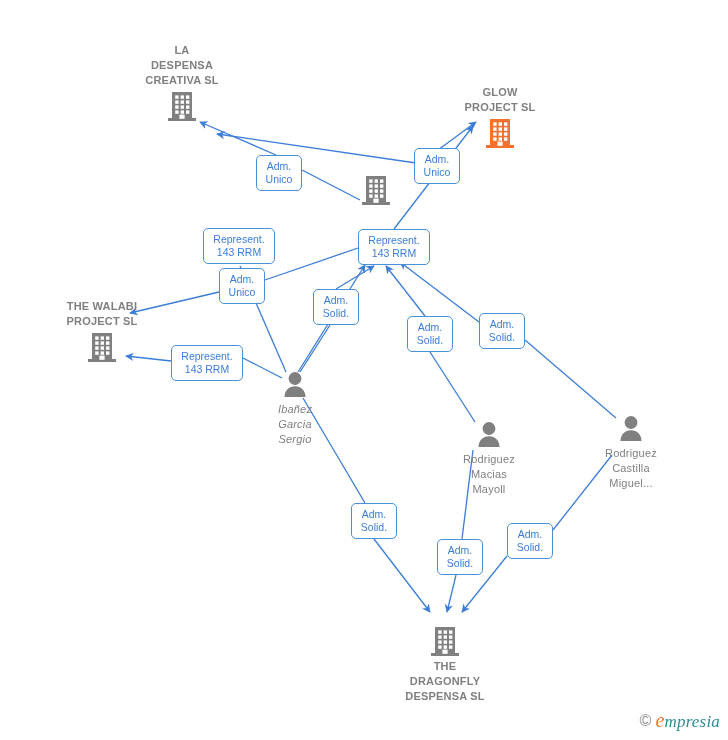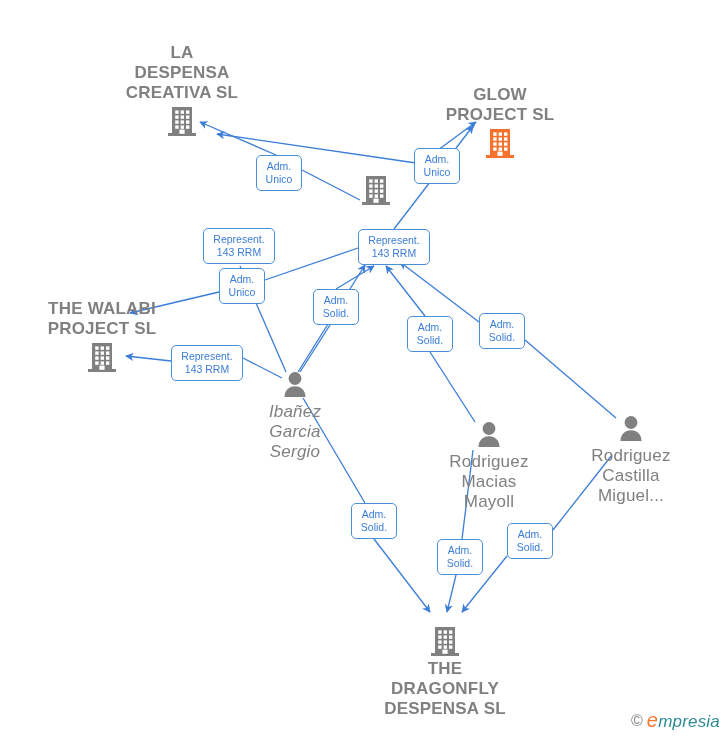--- a/index.html
+++ b/index.html
@@ -27,22 +27,22 @@
 
   
   .node {
     position: absolute;
     width: 130px;
     margin-left: -65px;
     text-align: center;
     z-index: 5;
   }
   .node-label {
-    font-size: 17px;
-    line-height: 20px;
+    font-size: 11px;
+    line-height: 15px;
     color: #808080;
     letter-spacing: .2px;
     white-space: pre-line;
   }
   .node-label.company {
     font-weight: bold;
   }
   .node-label.person {
     font-weight: normal;
   }
@@ -78,21 +78,21 @@
     display: flex;
     align-items: center;
     gap: 4px;
     z-index: 20;
   }
   #watermark .c {
     font-size: 16px;
     color: #8a8a8a;
   }
   #watermark .brand {
-    font-family: Liberation Sans, sans-serif;
+    font-family: Liberation Serif, serif;
     font-style: italic;
     font-size: 17px;
     color: #2e8b97;
     letter-spacing: .2px;
   }
   #watermark .brand .e {
     color: #f4772e;
     font-size: 20px;
   }
 </style>

